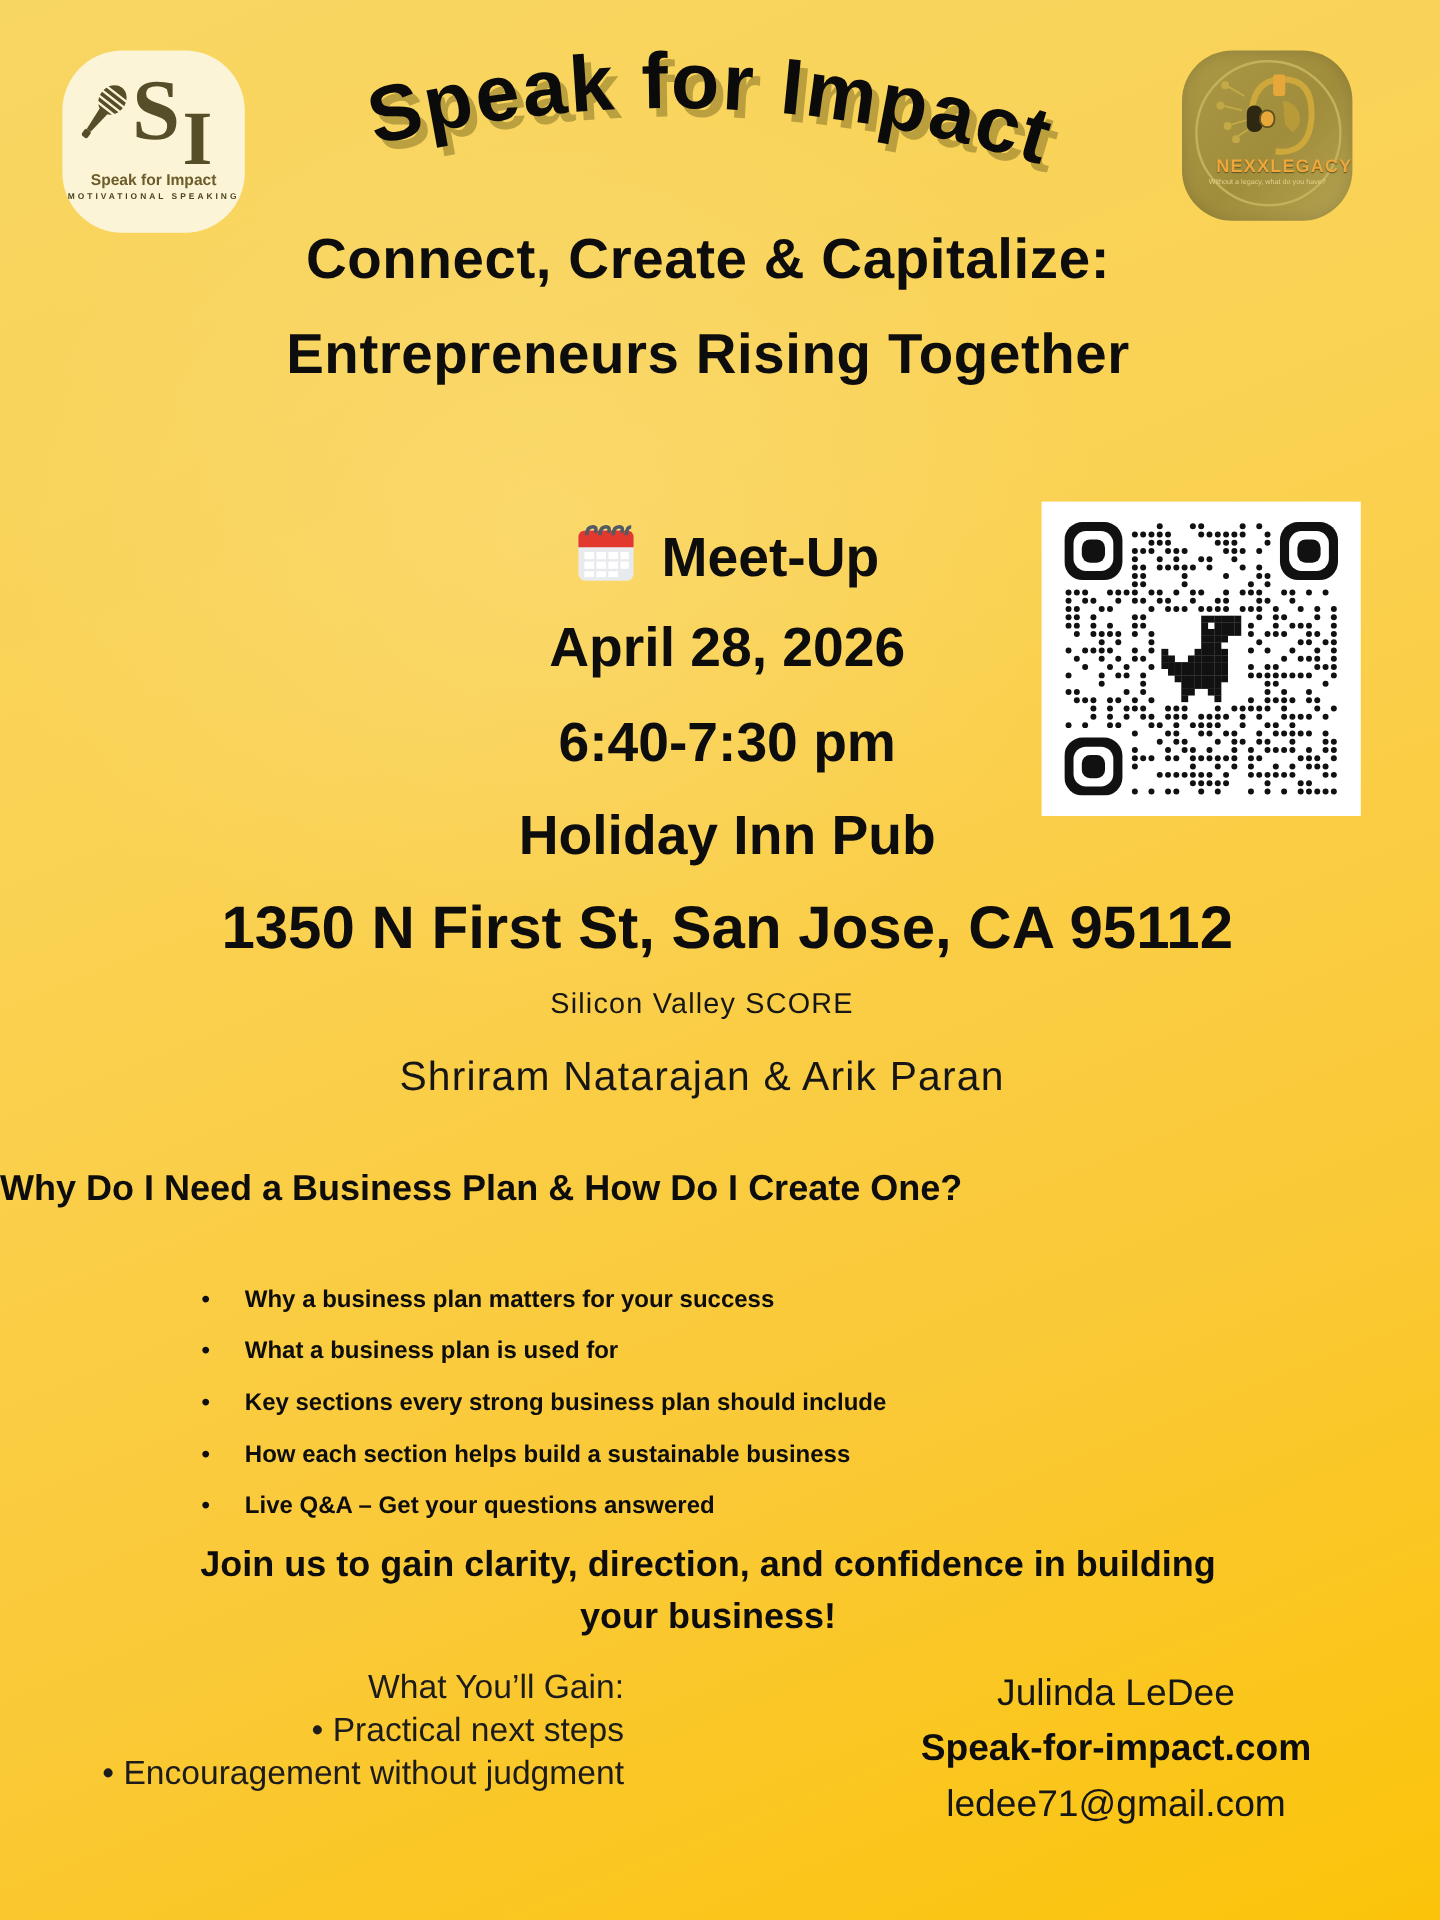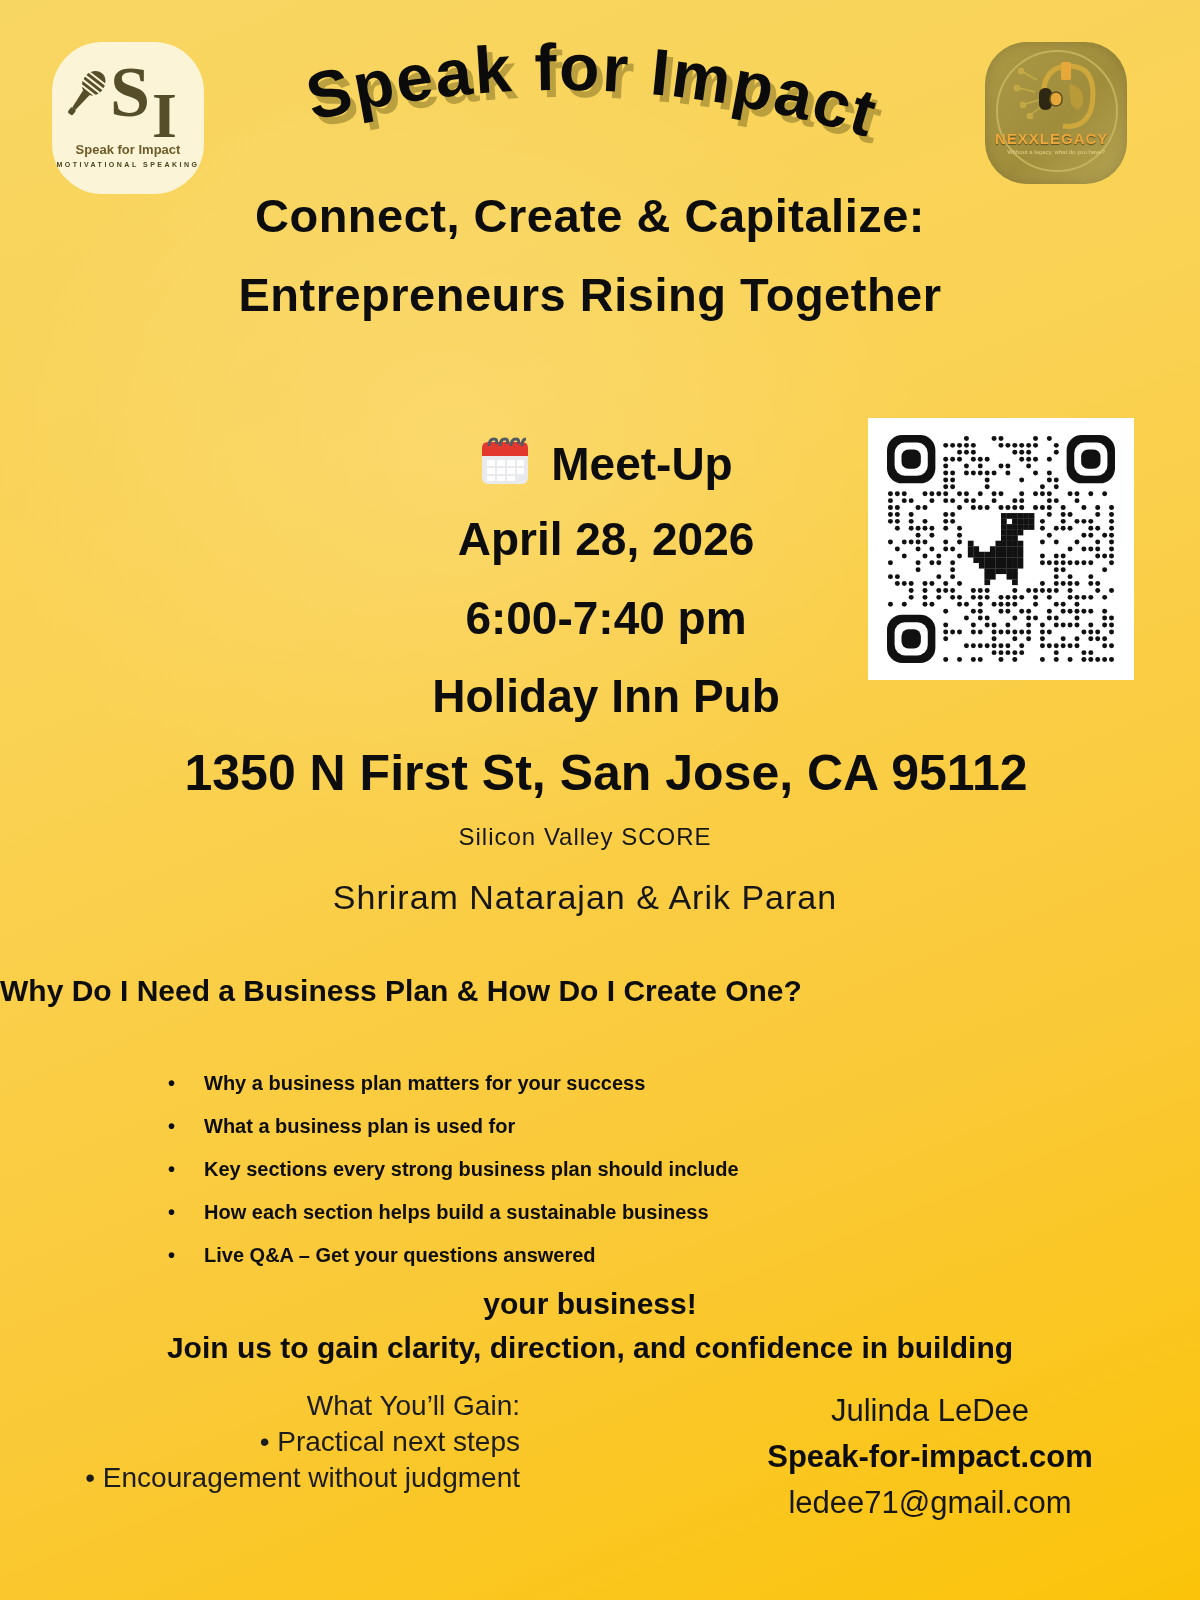--- a/index.html
+++ b/index.html
@@ -30,21 +30,21 @@
   .arc-shadow{font-family:"Liberation Sans",sans-serif;font-weight:bold;font-size:66px;letter-spacing:2px;fill:#8a7527;opacity:0.55;}
   .arc-main{font-family:"Liberation Sans",sans-serif;font-weight:bold;font-size:66px;letter-spacing:2px;fill:#0b0b0b;}
   
   .nexx-logo{
     position:absolute;left:985px;top:42px;width:142px;height:142px;border-radius:42px;
     background:linear-gradient(135deg,#ab9946 0%,#a08d3c 55%,#b5a453 100%);
     box-shadow:inset 0 0 12px rgba(0,0,0,0.15);
   }
   .nexx-circle{position:absolute;left:11px;top:8px;width:118px;height:118px;border-radius:50%;border:2px solid #c4b15c;}
   .nexx-art{position:absolute;left:18px;top:12px;}
-  .nexx-name{position:absolute;left:0;top:88px;width:100%;text-align:left;font-size:15px;font-weight:bold;letter-spacing:1px;color:#eda73b;text-shadow:0 1px 1px #5d511f;margin-left:10px;}
+  .nexx-name{position:absolute;left:0;top:88px;width:100%;text-align:right;font-size:15px;font-weight:bold;letter-spacing:1px;color:#eda73b;text-shadow:0 1px 1px #5d511f;}
   .nexx-tag{position:absolute;left:0;top:107px;width:100%;text-align:center;font-size:6px;color:#e3d288;}
   
   .headline{position:absolute;left:0;top:176px;width:1180px;text-align:center;
     font-size:47px;font-weight:bold;letter-spacing:0.5px;line-height:79px;color:#0d0d0d;}
   
   .event{position:absolute;left:0;top:424px;width:1170px;text-align:center;color:#0d0d0d;}
   .ev{font-weight:bold;padding-left:42px;}
   .ev-meetup{font-size:46px;height:80px;line-height:80px;}
   .cal-icon{display:inline-block;vertical-align:-6px;margin-right:20px;}
   .ev-date{font-size:46px;height:77px;line-height:70px;}
@@ -151,21 +151,21 @@
             <rect x="18" y="34" width="8" height="6"></rect>
             <rect x="28" y="34" width="8" height="6"></rect>
             <rect x="38" y="34" width="7" height="6"></rect>
           <rect x="8" y="42" width="8" height="5"></rect>
             <rect x="18" y="42" width="8" height="5"></rect>
             <rect x="28" y="42" width="8" height="5"></rect>
         </g>
       </svg><span>Meet-Up</span>
     </div>
     <div class="ev ev-date">April 28, 2026</div>
-    <div class="ev ev-time">6:00-7:40 pm</div>
+    <div class="ev ev-time">6:40-7:30 pm</div>
     <div class="ev ev-venue">Holiday Inn Pub</div>
     <div class="ev ev-address">1350 N First St, San Jose, CA 95112</div>
     <div class="ev-org">Silicon Valley SCORE</div>
     <div class="ev-speakers">Shriram Natarajan &amp; Arik Paran</div>
   </div>
 
   <div class="qr-box">
     <svg id="qr-svg" width="228" height="228" viewBox="0 0 33 33">
         <circle cx="11.5" cy="0.5" r="0.36" fill="#111"></circle>
         <circle cx="15.5" cy="0.5" r="0.36" fill="#111"></circle>
@@ -644,22 +644,22 @@
   <div class="topic-q">Why Do I Need a Business Plan &amp; How Do I Create One?</div>
   <ul class="topic-bullets">
     <li>Why a business plan matters for your success</li>
     <li>What a business plan is used for</li>
     <li>Key sections every strong business plan should include</li>
     <li>How each section helps build a sustainable business</li>
     <li>Live Q&amp;A – Get your questions answered</li>
   </ul>
 
   <div class="cta">
+    <div>Join us to gain clarity, direction, and confidence in building</div>
     <div>your business!</div>
-    <div>Join us to gain clarity, direction, and confidence in building</div>
   </div>
 
   <div class="gain">
     <div>What You’ll Gain:</div>
     <div class="gain-item">Practical next steps</div>
     <div class="gain-item">Encouragement without judgment</div>
   </div>
 
   <div class="contact">
     <div>Julinda LeDee</div>

